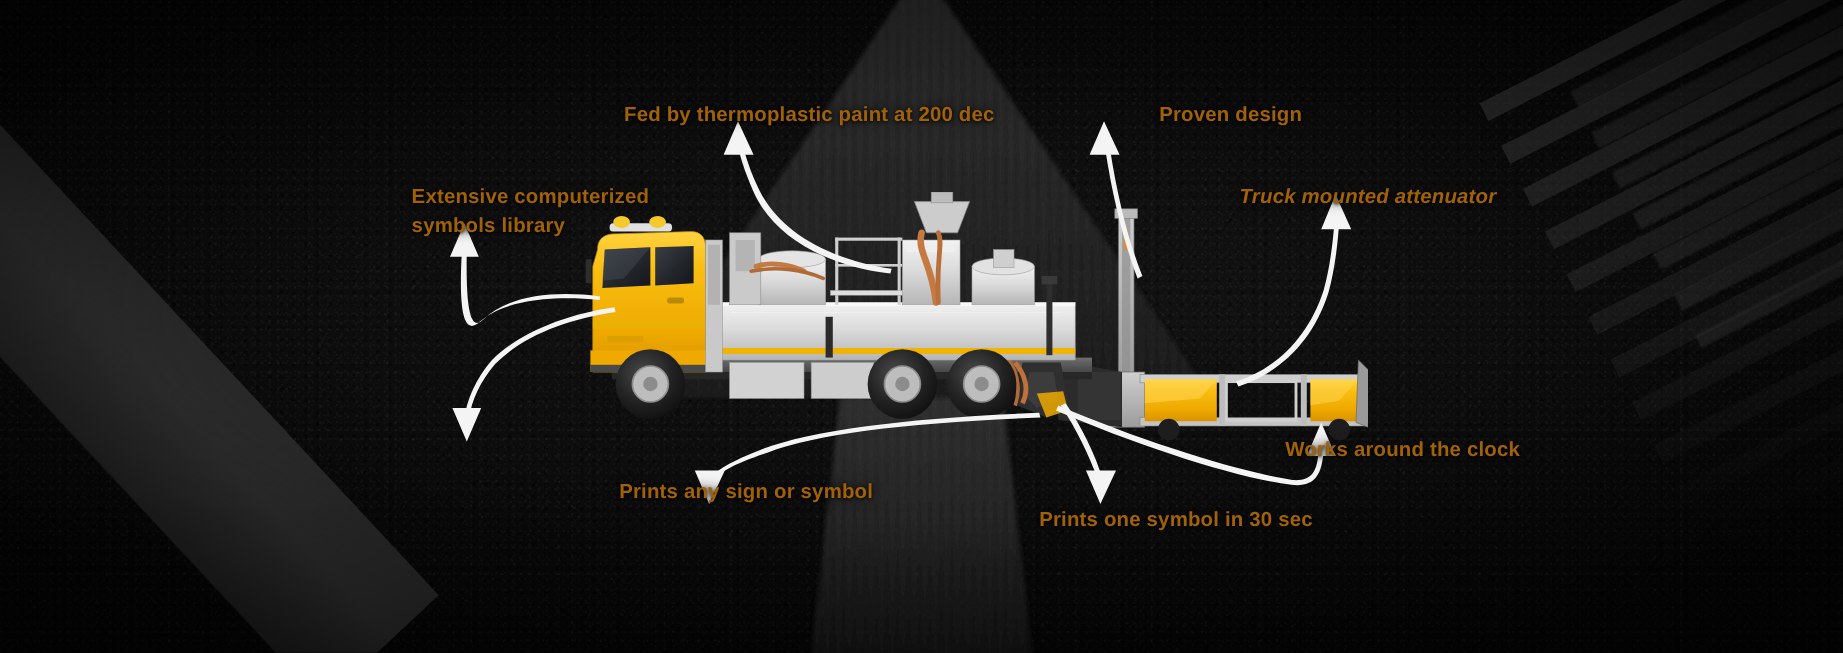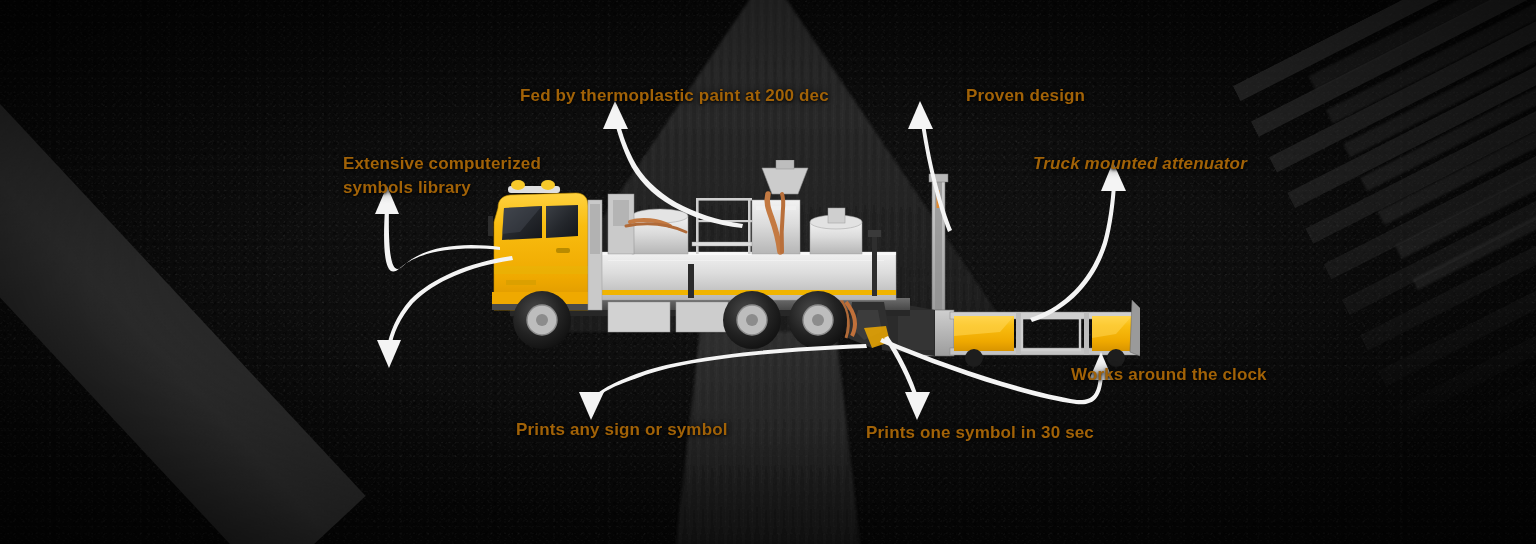--- a/index.html
+++ b/index.html
@@ -422,19 +422,19 @@
   <div class="callout" style="left:343px; top:152px;">Extensive computerized
 symbols library</div>
 
   <div class="callout" style="left:520px; top:84px;">Fed by thermoplastic paint at 200 dec</div>
 
   <div class="callout" style="left:922px; top:84px;padding-left:44px;">Proven design</div>
 
   <div class="callout" style="left:1033px; top:152px;font-style:italic;">Truck mounted attenuator</div>
 
 
-  <div class="callout" style="left:516px; top:418px;text-align:center;">Prints any sign or symbol</div>
+  <div class="callout" style="left:516px; top:398px;text-align:center;">Prints any sign or symbol</div>
 
   <div class="callout" style="left:841px; top:421px;padding-left:25px;">Prints one symbol in 30 sec</div>
 
   <div class="callout" style="left:1033px; top:363px;margin-left:38px;">Works around the clock</div>
 
 </div>
 
 </body></html>

